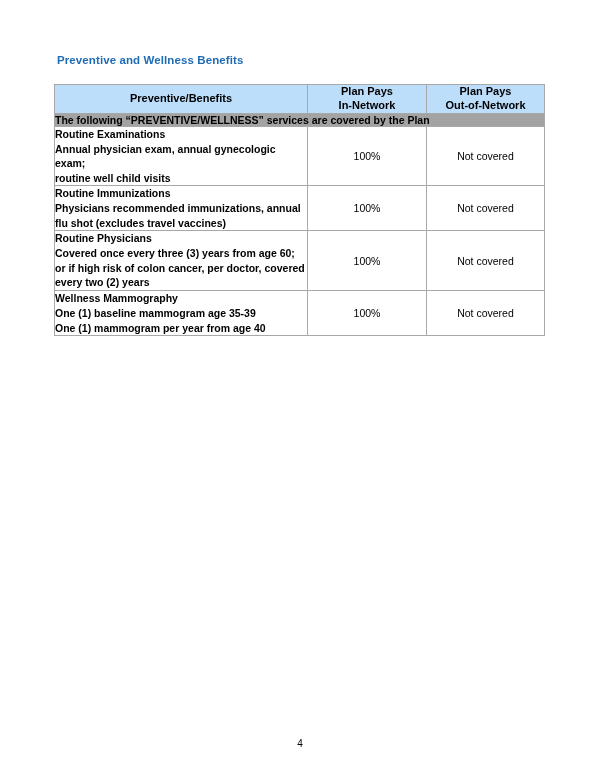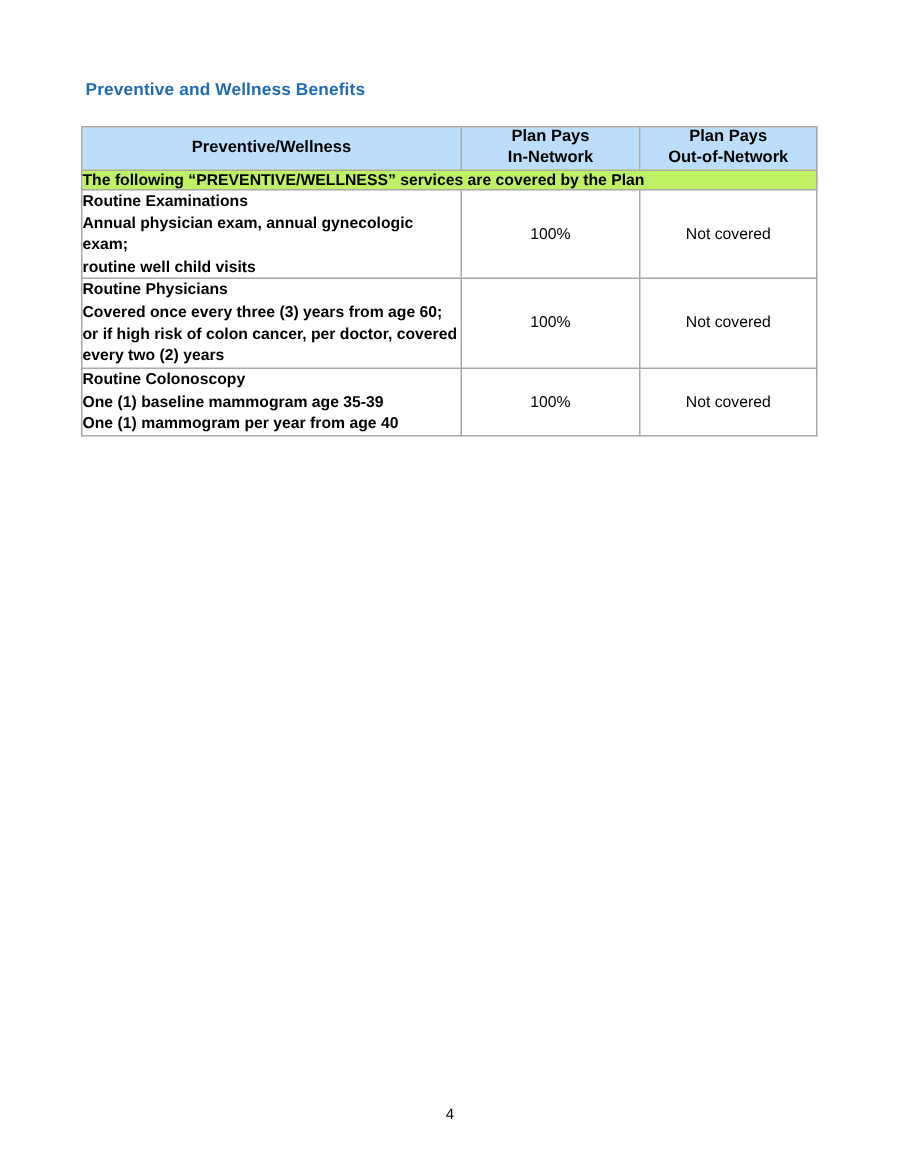--- a/index.html
+++ b/index.html
@@ -60,21 +60,21 @@
     text-align: center;
     font-size: 11px;
     font-weight: bold;
     line-height: 1.25;
     padding: 9px 4px 10px 4px;
     color: #000000;
   }
   .head-cell .l2 { display: block; }
 
   .subtitle-cell {
-    background: #bef264;
+    background: #a3a3a3;
     font-size: 10.5px;
     font-weight: bold;
     padding: 7px 0 7px 8px;
     text-align: left;
     color: #000000;
   }
 
   .desc-cell {
     padding: 8px 10px 9px 8px;
     text-align: left;
@@ -123,21 +123,21 @@
 
   <table class="benefit-table">
     <colgroup>
       <col class="c-desc">
       <col class="c-in">
       <col class="c-out">
     </colgroup>
     <thead>
       <tr>
         <th class="head-cell">
-          <span>Preventive/Wellness</span>
+          <span>Preventive/Benefits</span>
         </th>
         <th class="head-cell">
           <span>Plan Pays</span>
           <span class="l2">In-Network</span>
         </th>
         <th class="head-cell">
           <span>Plan Pays</span>
           <span class="l2">Out-of-Network</span>
         </th>
       </tr>
@@ -151,36 +151,45 @@
       <tr>
         <td class="desc-cell">
           <span class="desc-title">Routine Examinations</span>
           <span class="desc-body">Annual physician exam, annual gynecologic exam;
 routine well child visits</span>
         </td>
         <td class="value-cell">100%</td>
         <td class="value-cell">Not covered</td>
       </tr>
 
+      <tr>
+        <td class="desc-cell">
+          <span class="desc-title">Routine Immunizations</span>
+          <span class="desc-body">Physicians recommended immunizations, annual
+flu shot (excludes travel vaccines)</span>
+        </td>
+        <td class="value-cell">100%</td>
+        <td class="value-cell">Not covered</td>
+      </tr>
 
 
       <tr>
         <td class="desc-cell">
           <span class="desc-title">Routine Physicians</span>
           <span class="desc-body">Covered once every three (3) years from age 60;
 or if high risk of colon cancer, per doctor, covered
 every two (2) years</span>
         </td>
         <td class="value-cell">100%</td>
         <td class="value-cell">Not covered</td>
       </tr>
 
       <tr>
         <td class="desc-cell">
-          <span class="desc-title">Routine Colonoscopy</span>
+          <span class="desc-title">Wellness Mammography</span>
           <span class="desc-body">One (1) baseline mammogram age 35-39
 One (1) mammogram per year from age 40</span>
         </td>
         <td class="value-cell">100%</td>
         <td class="value-cell">Not covered</td>
       </tr>
 
     </tbody>
   </table>
 

